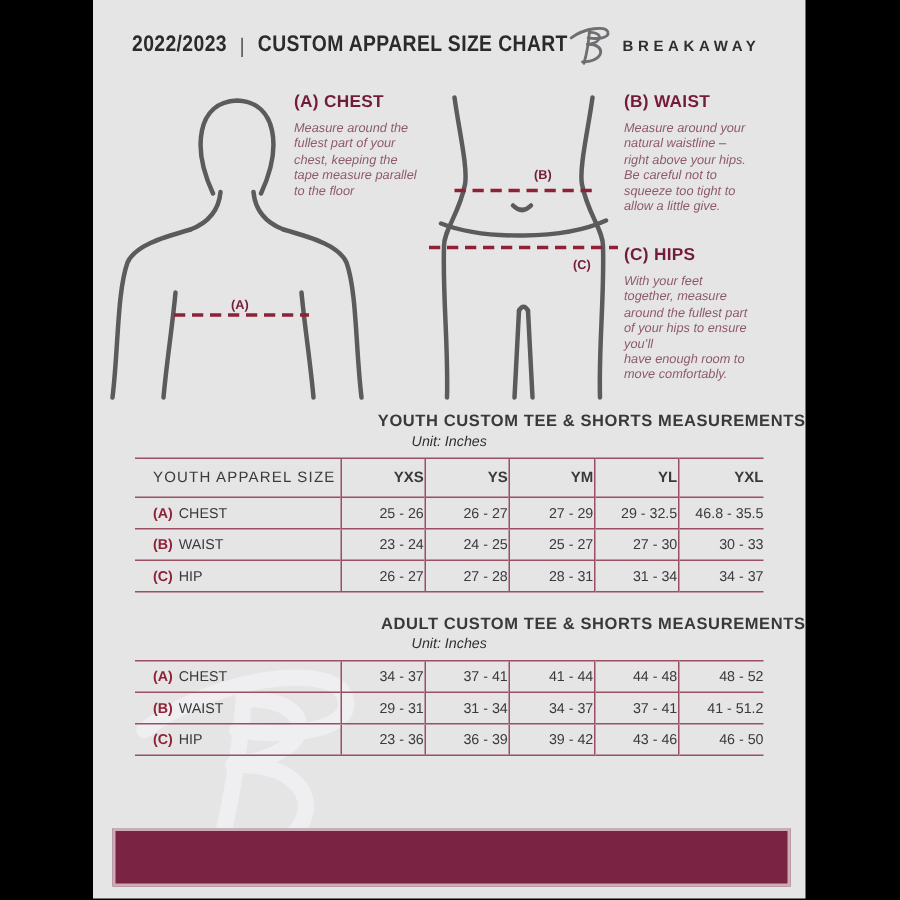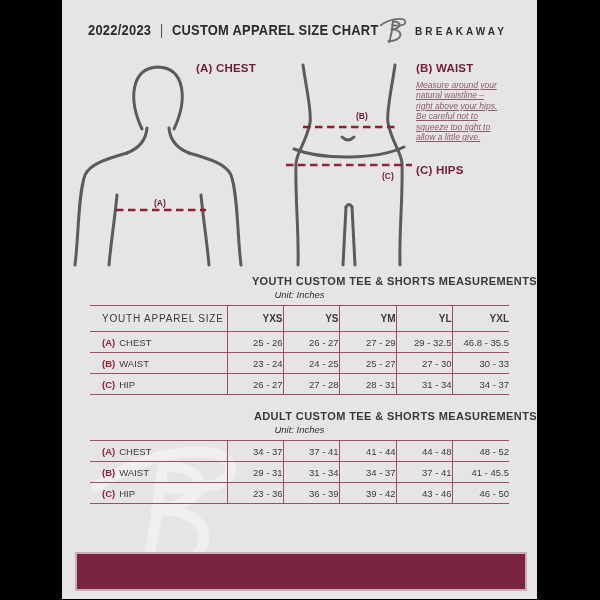--- a/index.html
+++ b/index.html
@@ -25,21 +25,21 @@
   .dash{fill:none;stroke:#8e2136;stroke-width:2.4;stroke-dasharray:7.5 4.5;}
   .figlabel{font-family:"Liberation Sans",sans-serif;font-size:8.5px;font-weight:bold;fill:#731c38;}
 
   
   .g-head{position:absolute;font-size:11.5px;font-weight:bold;color:#731c38;letter-spacing:.2px;}
   .g-desc{position:absolute;font-size:8.5px;font-style:italic;color:#8d5a6b;
     line-height:10.4px;white-space:pre-line;}
   .g-chest-h{left:134px;top:62px;}
   .g-chest-d{left:134px;top:80px;width:125px;}
   .g-waist-h{left:354px;top:62px;}
-  .g-waist-d{left:354px;top:80px;width:118px;text-decoration:underline;}
+  .g-waist-d{left:354px;top:80px;width:118px;}
   .g-hips-h{left:354px;top:164px;}
   .g-hips-d{left:354px;top:182px;width:122px;}
 
   
   .tbl-title{position:absolute;left:0;width:475px;text-align:right;font-size:11px;
     font-weight:bold;color:#39393b;letter-spacing:.4px;}
   .tbl-unit{position:absolute;left:0;width:475px;text-align:center;font-size:9.5px;
     font-style:italic;color:#2f2f31;}
   .size-table{position:absolute;left:28px;width:419px;border-collapse:collapse;table-layout:fixed;}
   .size-table td{border-top:1.5px solid #9a4f63;padding:0;color:#3a3a3c;
@@ -100,28 +100,40 @@
     <path class="outline" d="M 64 150 C 63 172 62 192 61 208"></path>
     <path class="outline" d="M 70 150 C 71 172 72 192 73 208"></path>
     <path class="outline" d="M 64 150 Q 67 145 70 150"></path>
     <path class="dash" d="M 21 70 L 114 70"></path>
     <path class="dash" d="M 4 108 L 130 108"></path>
     <text class="figlabel" x="74" y="62">(B)</text>
     <text class="figlabel" x="100" y="122">(C)</text>
   </svg>
 
   <div class="g-head g-chest-h">(A) CHEST</div>
+  <div class="g-desc g-chest-d">Measure around the
+fullest part of your
+chest, keeping the
+tape measure parallel
+to the floor</div>
   <div class="g-head g-waist-h">(B) WAIST</div>
   <div class="g-desc g-waist-d">Measure around your
 natural waistline –
 right above your hips.
 Be careful not to
 squeeze too tight to
 allow a little give.</div>
   <div class="g-head g-hips-h">(C) HIPS</div>
+  <div class="g-desc g-hips-d">With your feet
+together, measure
+around the fullest part
+of your hips to ensure
+you’ll
+have enough room to
+move comfortably.</div>
 
   <svg class="watermark" viewBox="0 0 34 32" preserveAspectRatio="xMidYMid meet">
     <g fill="none" stroke="#efeef0" stroke-width="2.1" stroke-linecap="round">
       <path d="M 3 11 C 12 4 28 2 29 7 C 30 11 22 12 15 11"></path>
       <path d="M 16 5 C 15.5 13 14 22 12 29"></path>
       <path d="M 16.5 7 C 25 7 26 14 14.5 15.5"></path>
       <path d="M 14.5 15.5 C 28 15 27 28 11 28"></path>
     </g>
   </svg>
 
@@ -191,21 +203,21 @@
       <td class="val">41 - 44</td>
       <td class="val">44 - 48</td>
       <td class="val">48 - 52</td>
     </tr>
     <tr>
       <td class="lbl"><span class="key">(B)</span><span>WAIST</span></td>
       <td class="val">29 - 31</td>
       <td class="val">31 - 34</td>
       <td class="val">34 - 37</td>
       <td class="val">37 - 41</td>
-      <td class="val">41 - 45.5</td>
+      <td class="val">41 - 51.2</td>
     </tr>
     <tr class="last">
       <td class="lbl"><span class="key">(C)</span><span>HIP</span></td>
       <td class="val">23 - 36</td>
       <td class="val">36 - 39</td>
       <td class="val">39 - 42</td>
       <td class="val">43 - 46</td>
       <td class="val">46 - 50</td>
     </tr>
   </tbody>

